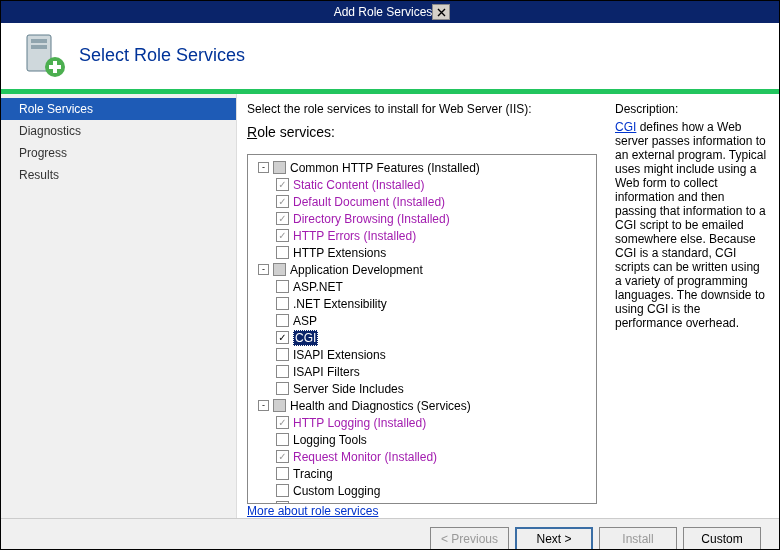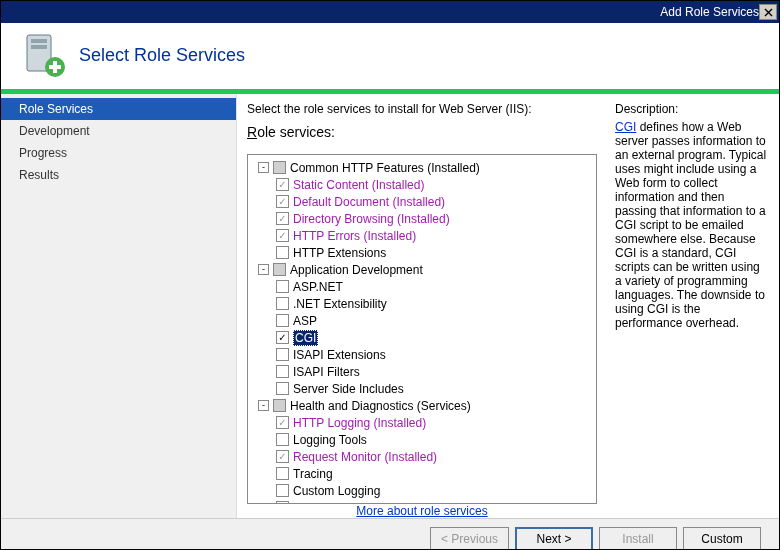--- a/index.html
+++ b/index.html
@@ -1,17 +1,17 @@
 <!DOCTYPE html>
 <html><head>
 <meta charset="utf-8">
 <style>
 * { box-sizing: border-box; margin: 0; padding: 0; font-family: "Segoe UI", Tahoma, sans-serif; }
 body { background: #fff; width: 780px; height: 550px; overflow: hidden; border: 1px solid #000; }
-.titlebar { background: linear-gradient(#0a246a, #0a246a); color: #fff; height: 22px; display: flex; align-items: center; justify-content: flex-end; padding: 0 2px 0 6px; font-size: 12px; }
+.titlebar { background: linear-gradient(#0a246a, #0a246a); color: #fff; height: 22px; display: flex; align-items: center; justify-content: center; padding: 0 2px 0 6px; font-size: 12px; }
 .titlebar .close { width: 18px; height: 16px; background: #d4d0c8; border: 1px solid #888; color: #000; display: flex; align-items: center; justify-content: center; font-size: 11px; font-family: sans-serif; }
 .header { display: flex; align-items: center; padding: 8px 0 10px 18px; border-bottom: 5px solid #22c55e; background: #fff; }
 .header-icon { width: 48px; height: 48px; margin-right: 12px; }
 .header-title { font-size: 18px; color: #003399; font-weight: normal; }
 .body { display: flex; height: 424px; }
 .sidebar { width: 236px; background: #f0f0f0; border-right: 1px solid #ddd; padding-top: 4px; }
 .side-item { padding: 4px 8px 4px 18px; font-size: 12px; color: #333; }
 .side-item.sel { background: #1e5bb6; color: #fff; }
 .main { flex: 1; display: flex; padding: 8px 10px 0 10px; }
 .left { width: 350px; display: flex; flex-direction: column; }
@@ -30,21 +30,21 @@
 .cb.chk::after { content: "✓"; font-size: 10px; }
 .cb.chk.dis::after { color: #999; }
 .cb.chk.en::after { color: #000; }
 .lbl.dis { color: #a21caf; }
 .lbl.en { color: #000; }
 .lbl.sel { background: #0a246a; color: #fff; border: 1px dotted #fff; padding: 0 1px; }
 .i0 { padding-left: 8px; }
 .i1 { padding-left: 26px; }
 .desc-h { font-size: 12px; color: #000; margin-bottom: 4px; }
 .desc a { color: #0033cc; }
-.more { font-size: 12px; color: #0033cc; text-decoration: underline; margin-top: 0; display: inline-block; text-align: center; }
+.more { font-size: 12px; color: #0033cc; text-decoration: underline; margin-top: 0; display: inline-block; }
 .footer { height: 40px; border-top: 1px solid #ccc; display: flex; align-items: center; justify-content: flex-end; padding-right: 18px; gap: 6px; background: #f0f0f0; }
 .btn { min-width: 78px; height: 24px; font-size: 12px; border: 1px solid #888; background: #efefef; padding: 0 10px; }
 .btn:disabled { color: #999; }
 .btn.default { border: 2px solid #3a6ea5; }
 </style>
 </head>
 <body>
 
 <div class="titlebar">
   <span>Add Role Services</span>
@@ -63,21 +63,21 @@
     <circle cx="36" cy="36" r="10" fill="#4caf50"></circle>
     <rect x="34" y="30" width="4" height="12" fill="#fff"></rect>
     <rect x="30" y="34" width="12" height="4" fill="#fff"></rect>
   </svg>
   <div class="header-title">Select Role Services</div>
 </div>
 
 <div class="body">
   <div class="sidebar">
     <div class="side-item sel">Role Services</div>
-    <div class="side-item">Development</div>
+    <div class="side-item">Diagnostics</div>
     <div class="side-item">Progress</div>
     <div class="side-item">Results</div>
   </div>
   <div class="main">
     <div class="left">
       <div class="intro">Select the role services to install for Web Server (IIS):</div>
       <div class="rs-label"><u>R</u><span>ole services:</span></div>
       <div class="tree" id="tree">
           <div class="node i0">
             <span class="exp">-</span>

